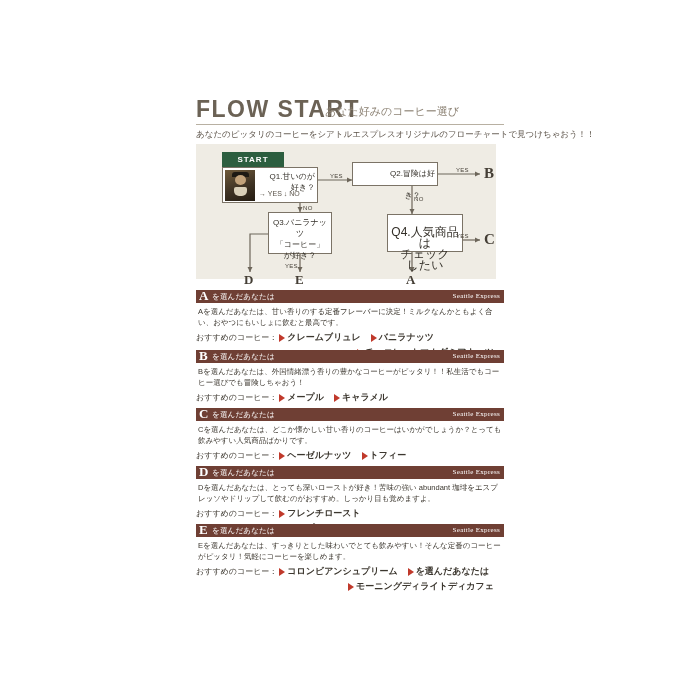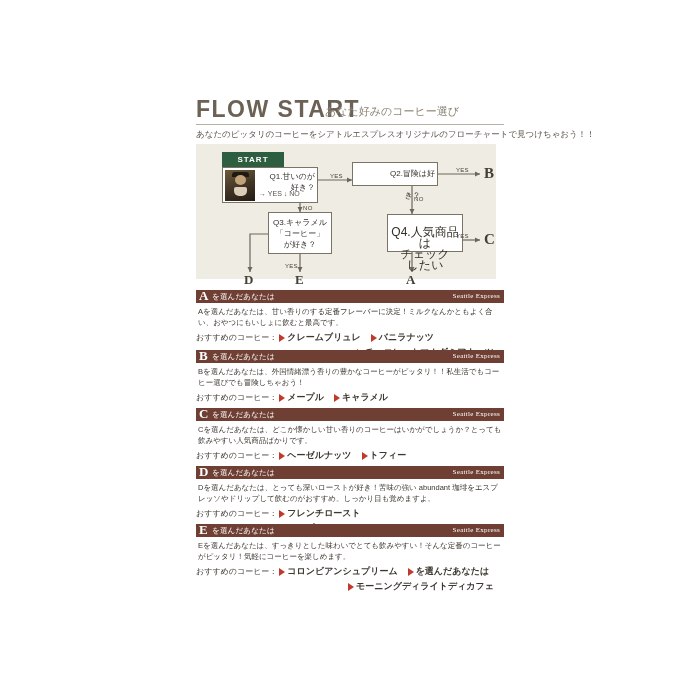--- a/index.html
+++ b/index.html
@@ -371,21 +371,21 @@
     <div class="q1-text">
       <div>Q1.甘いのが</div>
       <div>好き？</div>
     </div>
     <div class="q1-arrow">→ YES   ↓ NO</div>
   </div>
 
   <div class="q2-box">Q2.冒険は好き？</div>
 
   <div class="q3-box">
-    <div>Q3.キャラメル</div>
+    <div>Q3.バニラナッツ</div>
     <div>「コーヒー」</div>
     <div>が好き？</div>
   </div>
 
   <div class="q4-box">
     <div>Q4.人気商品は</div>
     <div>チェック</div>
     <div>したい</div>
   </div>
 

